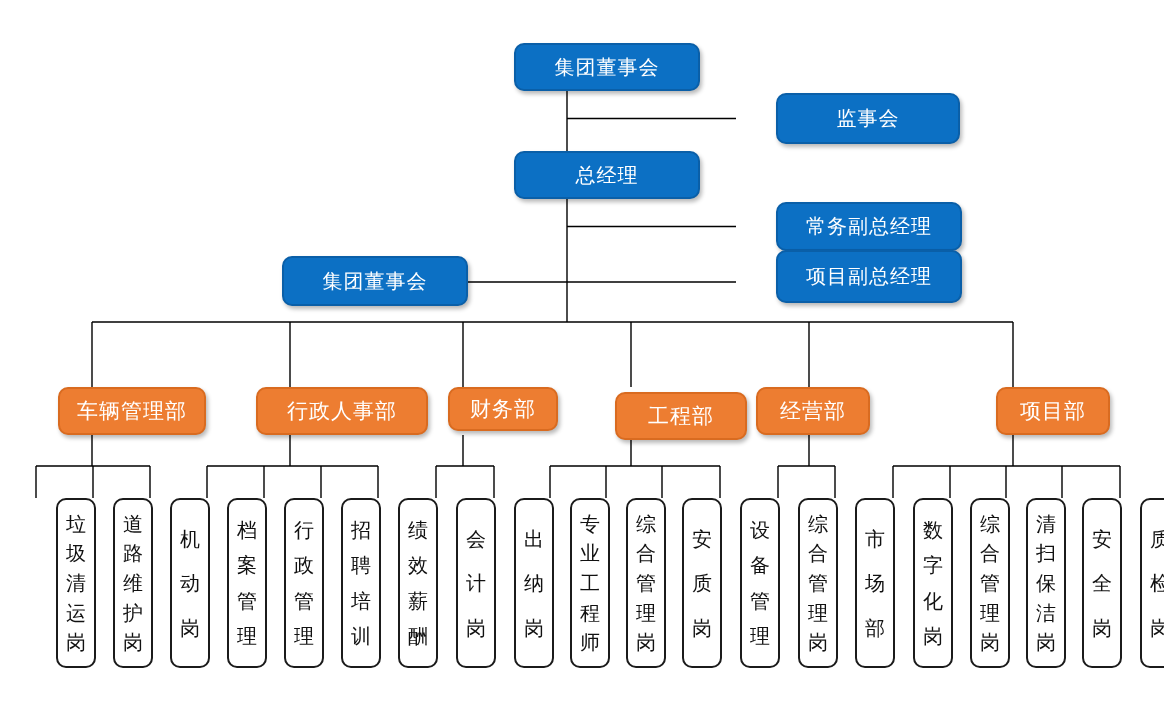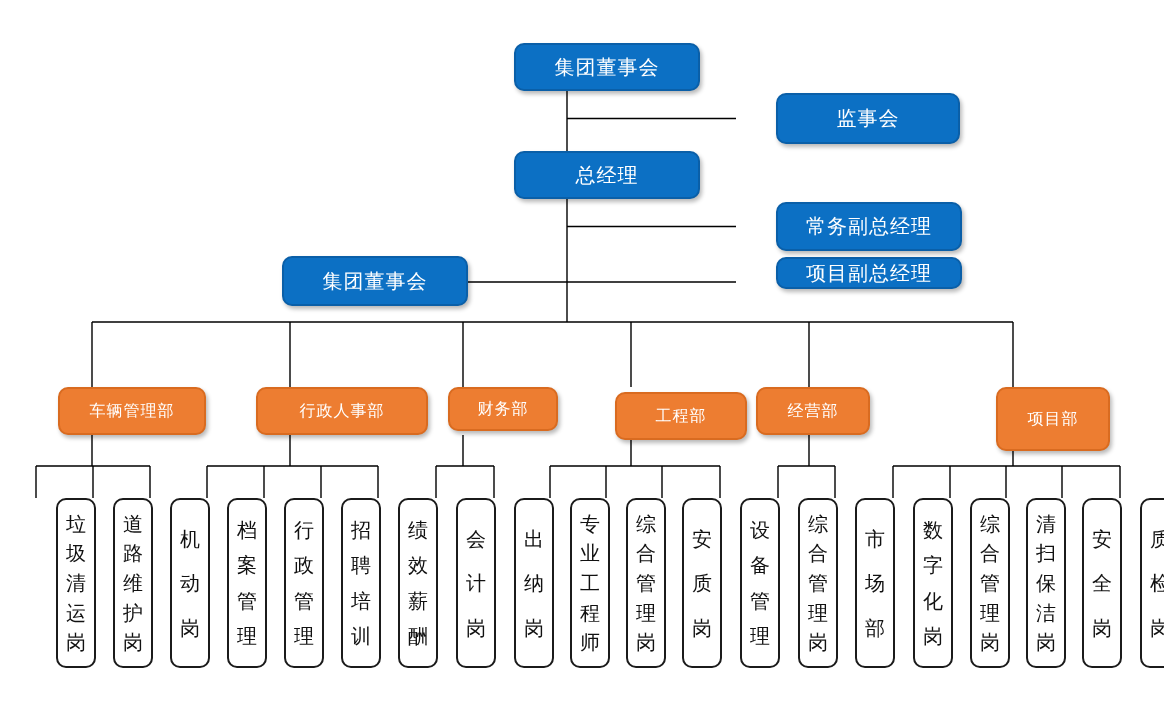--- a/index.html
+++ b/index.html
@@ -33,21 +33,21 @@
     font-size: 20px;
     font-weight: 500;
     letter-spacing: 1px;
     box-shadow: 2px 3px 4px rgba(0,0,0,0.28);
   }
   .dept {
     background: var(--dept-fill, #ED7D31);
     border: 2px solid var(--dept-border, #D96B20);
     border-radius: 10px;
     color: var(--on-color, #ffffff);
-    font-size: 16px;
+    font-size: 21px;
     font-weight: 500;
     letter-spacing: 1px;
     box-shadow: 2px 3px 4px rgba(0,0,0,0.28);
   }
   .pos {
     background: #ffffff;
     border: 2.5px solid var(--pos-border, #1B1B1B);
     border-radius: 10px;
     color: var(--pos-text, #111111);
     font-size: 20px;
@@ -73,28 +73,28 @@
     <path d="M92 435 V466 M290 435 V466 M463 435 V466 M631 435 V466 M809 435 V466 M1013 435 V466"></path>
     <path d="M36 466 H150 M207 466 H378 M436 466 H494 M550 466 H720 M778 466 H835 M893 466 H1120"></path>
     <path d="M36 466 V498 M93 466 V498 M150 466 V498 M207 466 V498 M264 466 V498 M321 466 V498 M378 466 V498 M436 466 V498 M494 466 V498 M550 466 V498 M606 466 V498 M662 466 V498 M720 466 V498 M778 466 V498 M835 466 V498 M893 466 V498 M950 466 V498 M1006 466 V498 M1062 466 V498 M1120 466 V498"></path>
   </svg>
 
   <div class="node exec" style="left:474px; top:43px; width:186px; height:48px">集团董事会</div>
   <div class="node exec" style="left:736px; top:93px; width:184px; height:51px">监事会</div>
   <div class="node exec" style="left:474px; top:151px; width:186px; height:48px">总经理</div>
   <div class="node exec" style="left:736px; top:202px; width:186px; height:49px">常务副总经理</div>
   <div class="node exec" style="left:242px; top:256px; width:186px; height:50px">集团董事会</div>
-  <div class="node exec" style="left:736px; top:257px; width:186px; height:32px">项目副总经理</div>
+  <div class="node exec" style="left:736px; top:250px; width:186px; height:53px">项目副总经理</div>
 
   <div class="node dept" style="left:18px;  top:387px; width:148px; height:48px">车辆管理部</div>
   <div class="node dept" style="left:216px; top:387px; width:172px; height:48px">行政人事部</div>
   <div class="node dept" style="left:408px; top:387px; width:110px; height:44px">财务部</div>
   <div class="node dept" style="left:575px; top:392px; width:132px; height:48px">工程部</div>
   <div class="node dept" style="left:716px; top:387px; width:114px; height:48px">经营部</div>
-  <div class="node dept" style="left:956px; top:387px; width:114px; height:64px">项目部</div>
+  <div class="node dept" style="left:956px; top:387px; width:114px; height:48px">项目部</div>
 
   <div class="node pos vtext" style="left:16px;   top:498px; width:40px; height:170px">
       <span>垃</span>
       <span>圾</span>
       <span>清</span>
       <span>运</span>
       <span>岗</span>
     </div>
   <div class="node pos vtext" style="left:73px;   top:498px; width:40px; height:170px">
       <span>道</span>

